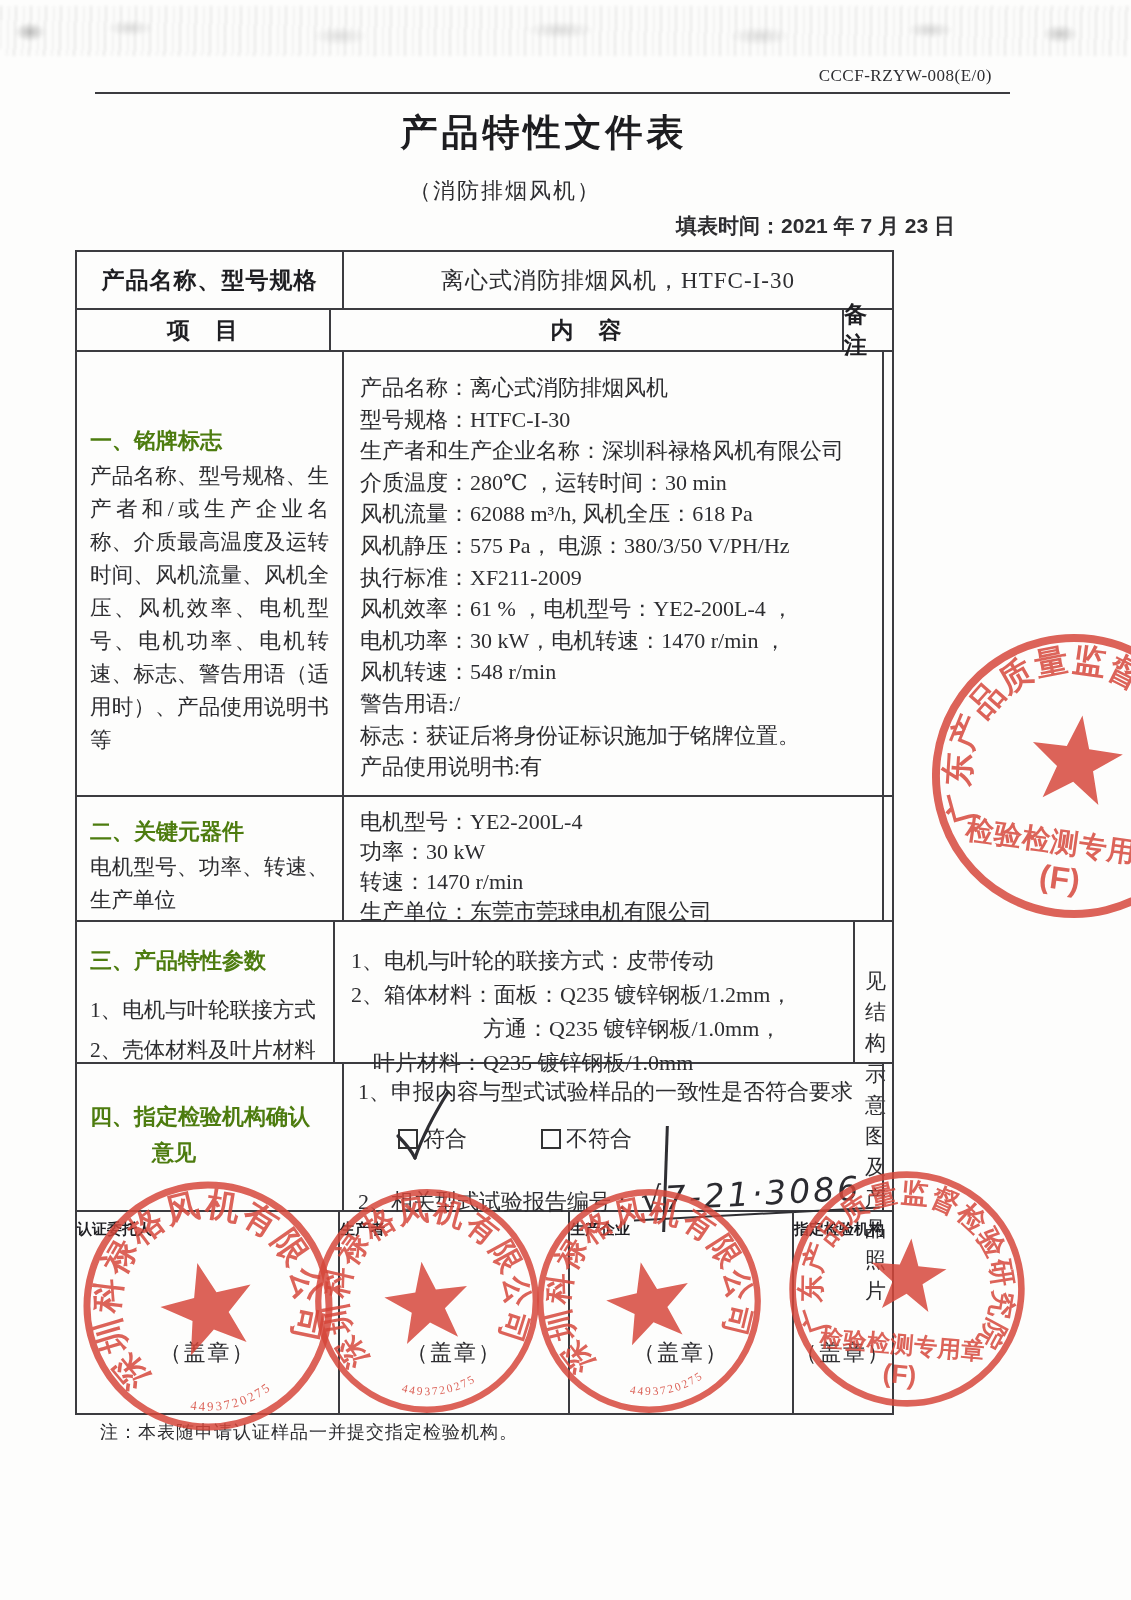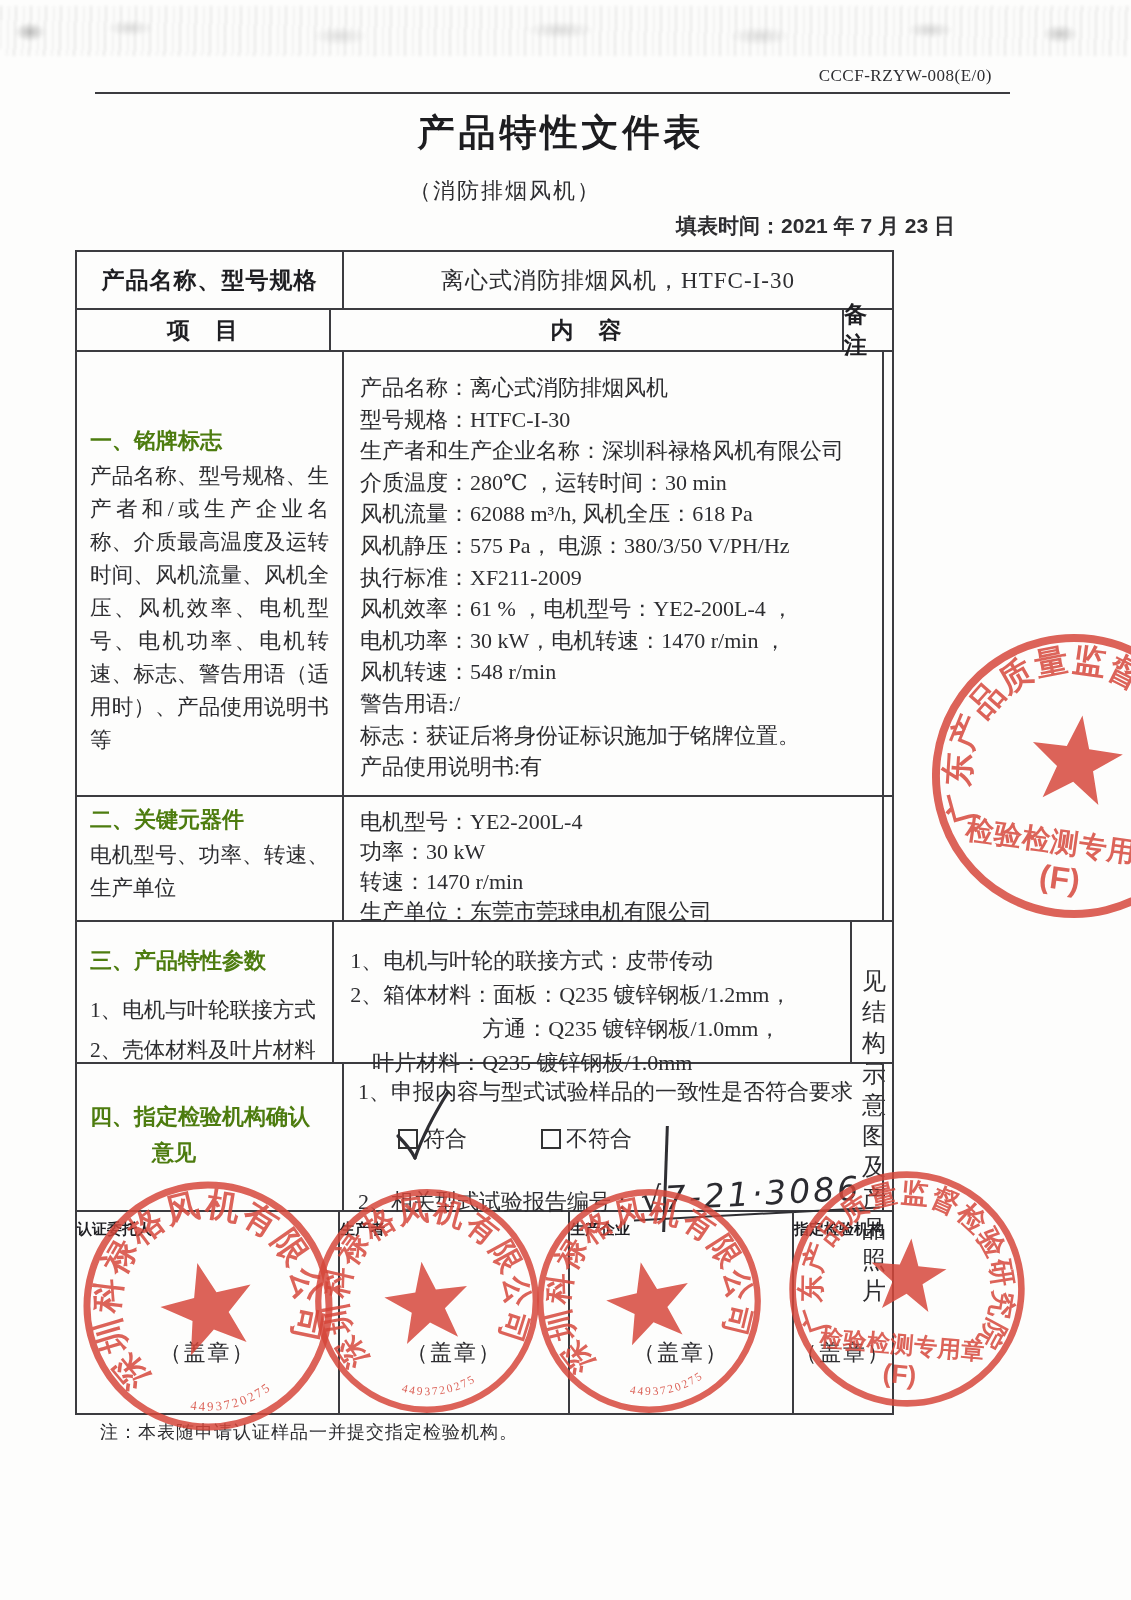--- a/index.html
+++ b/index.html
@@ -22,21 +22,21 @@
       radial-gradient(26px 14px at 1060px 28px, rgba(90,90,90,.5), transparent 70%),
       repeating-linear-gradient(92deg, rgba(120,120,120,.30) 0 2px, transparent 2px 8px,
         rgba(150,150,150,.2) 8px 10px, transparent 10px 15px);
     filter:blur(1.6px);opacity:.6;
   }
   
   .doc-code{position:absolute;top:66px;left:0;width:992px;text-align:right;
     font-size:17px;letter-spacing:.5px;}
   .head-rule{position:absolute;top:92px;left:95px;width:915px;height:0;
     border-top:2.5px solid #3c3c40;}
-  .doc-title{position:absolute;top:108px;left:92px;width:938px;text-align:center;
+  .doc-title{position:absolute;top:108px;left:75px;width:938px;text-align:center;
     font-size:37px;font-weight:bold;letter-spacing:4px;color:#1d1d20;
     font-family:"Liberation Sans","DejaVu Sans",sans-serif;}
   .doc-subtitle{position:absolute;top:176px;left:0px;width:1010px;text-align:center;
     font-size:22px;letter-spacing:2px;}
   .fill-date{position:absolute;top:212px;left:0;width:955px;text-align:right;
     font-size:21px;font-weight:600;font-family:"Liberation Sans","DejaVu Sans",sans-serif;}
   
   .doc-table{position:absolute;left:75px;top:250px;width:819px;
     border:2.5px solid #3c3c40;box-sizing:border-box;}
   .trow{display:flex;box-sizing:border-box;border-top:2px solid #3c3c40;}
@@ -55,32 +55,32 @@
   .r7{height:203px;}
   .cell-center{display:flex;align-items:center;justify-content:center;}
   .hdr-text{font-size:23px;font-weight:bold;color:#1e1e22;
     font-family:"Liberation Sans","DejaVu Sans",sans-serif;letter-spacing:1px;}
   .val-text{font-size:23px;letter-spacing:1px;}
   .sec-title{font-size:22px;font-weight:bold;color:#4d7c0f;
     font-family:"Liberation Sans","DejaVu Sans",sans-serif;}
   .item-desc{font-size:21.5px;line-height:33px;text-align:justify;margin-top:4px;}
   .lbl-pad{padding:10px 13px;}
   .s1-lbl{padding-top:74px;}
-  .s2-lbl{padding-top:8px;}
+  .s2-lbl{padding-top:20px;}
   .s3-lbl{padding-top:24px;}
   .s4-lbl{padding-top:38px;}
   .content-lines{padding:20px 8px 0 16px;font-size:22px;}
   .content-lines .tline{line-height:31.6px;white-space:pre;}
   .s2-lines{padding-top:10px;}
   .s2-lines .tline{line-height:30px;}
   .s3-lines{padding-top:22px;}
   .s3-lines .tline{line-height:34px;}
   .s3-itemlines{margin-top:14px;}
   .s3-itemlines .tline{line-height:40px;font-size:21.5px;white-space:pre;}
-  .remark-lines{padding:44px 6px 0 10px;font-size:24px;}
+  .remark-lines{padding:44px 6px 0 10px;font-size:21px;}
   .remark-lines .tline{line-height:31px;}
   .s4-title2{margin-top:6px;text-indent:62px;}
   
   .s4-content{padding:12px 10px 0 14px;font-size:22px;}
   .s4-q1{line-height:32px;}
   .s4-opts{position:relative;margin:16px 0 0 40px;line-height:30px;}
   .cb{display:inline-block;width:20px;height:20px;border:2px solid #333;
     vertical-align:-3px;margin-right:5px;box-sizing:border-box;}
   .opt-gap{display:inline-block;width:74px;}
   .tick-svg{position:absolute;left:-14px;top:-40px;width:78px;height:92px;pointer-events:none;}

